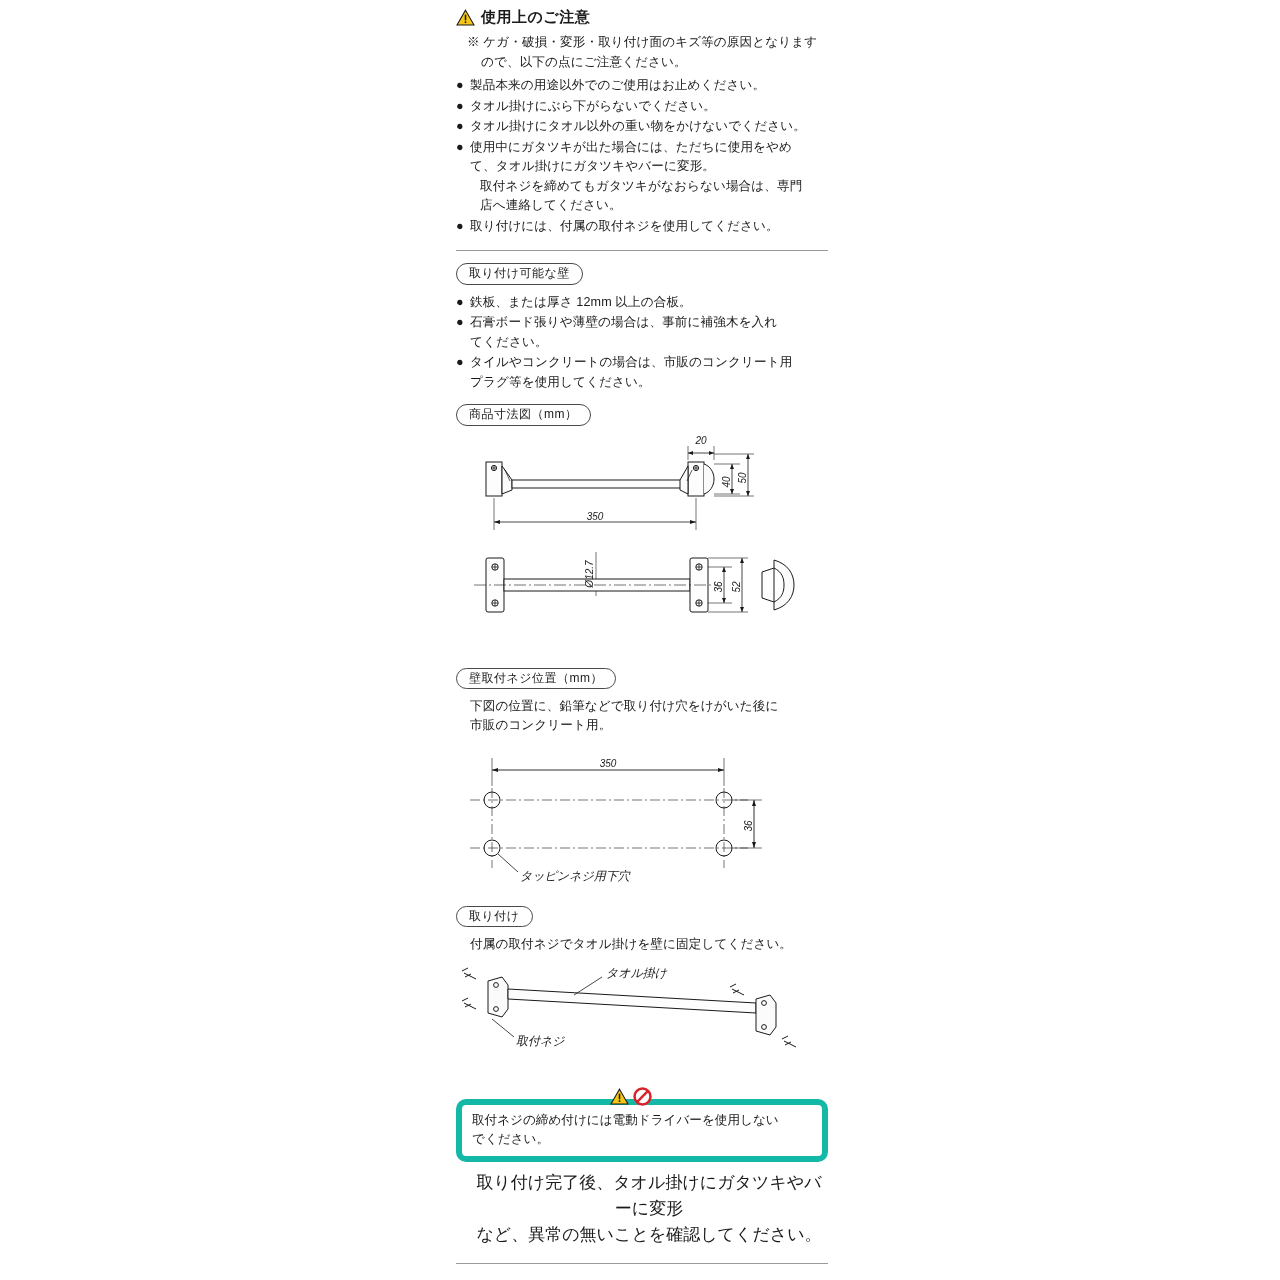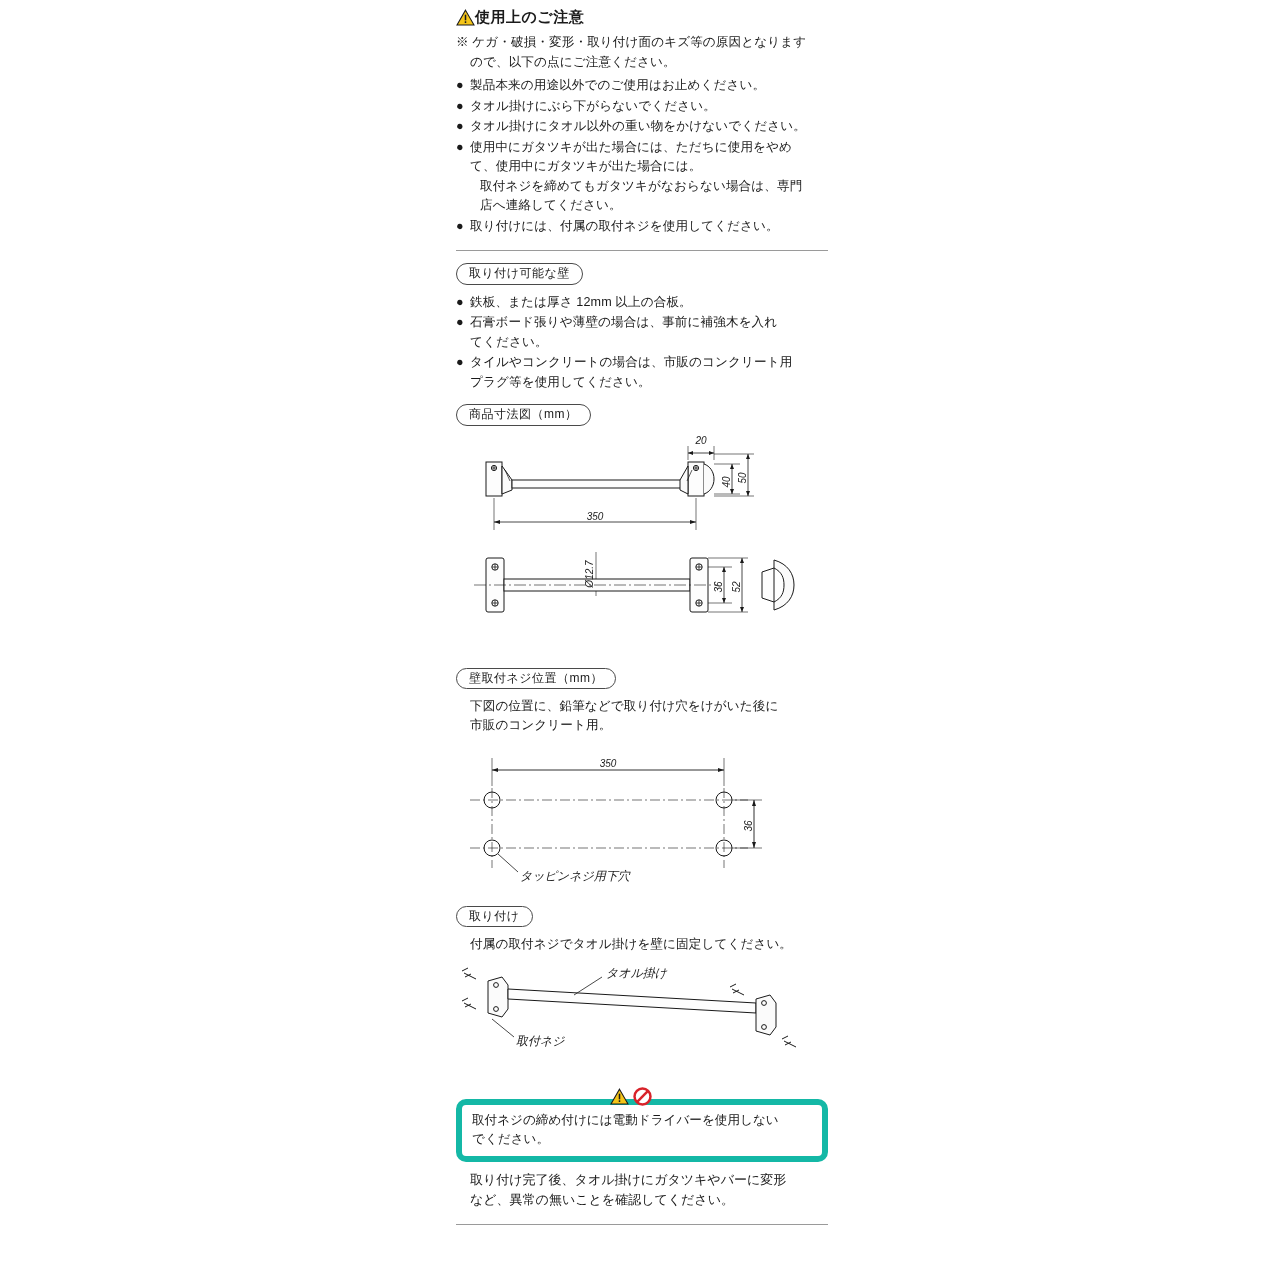--- a/index.html
+++ b/index.html
@@ -29,36 +29,38 @@
     margin: 0;
   }
   .section {
     padding: 0;
   }
 
   
   .caution-head {
     display: flex;
     align-items: center;
+    gap: 6px;
     margin: 8px 0 6px 0;
   }
   .caution-head .title {
     font-size: 15px;
     font-weight: bold;
     letter-spacing: 0.5px;
   }
   .warn-tri {
     width: 19px;
     height: 17px;
     flex: 0 0 auto;
   }
   .note-line {
     font-size: 12.6px;
     line-height: 1.55;
     letter-spacing: 0.1px;
+    margin-left: 11px;
   }
   .note-indent {
     padding-left: 14px;
   }
   .bullet-list {
     margin: 4px 0 0 0;
     padding: 0;
     list-style: none;
   }
   .bullet-list li {
@@ -128,24 +130,25 @@
     top: -18px;
     left: 148px;
     display: flex;
     gap: 4px;
     align-items: center;
   }
   .no-sign {
     width: 19px; height: 19px;
   }
   .bottom-note {
-    font-size: 13px;
+    font-size: 17px;
     line-height: 1.55;
     margin-top: 8px;
     padding-left: 14px;
+    text-align: center;
   }
   .footer-rule {
     margin-top: 14px;
   }
 </style>
 </head>
 <body>
 
 <div class="sheet">
 
@@ -171,21 +174,21 @@
         <span class="dot">●</span>
         <span>タオル掛けにぶら下がらないでください。</span>
       </li>
       <li>
         <span class="dot">●</span>
         <span>タオル掛けにタオル以外の重い物をかけないでください。</span>
       </li>
       <li>
         <span class="dot">●</span>
         <span class="sub-line">使用中にガタツキが出た場合には、ただちに使用をやめ</span>
-        <span class="sub-line">て、使用中にガタツキが出た場合には。</span>
+        <span class="sub-line">て、タオル掛けにガタツキやバーに変形。</span>
         <span class="sub-line2">取付ネジを締めてもガタツキがなおらない場合は、専門</span>
         <span class="sub-line2">店へ連絡してください。</span>
       </li>
       <li>
         <span class="dot">●</span>
         <span>取り付けには、付属の取付ネジを使用してください。</span>
       </li>
     </ul>
   </div>
 

